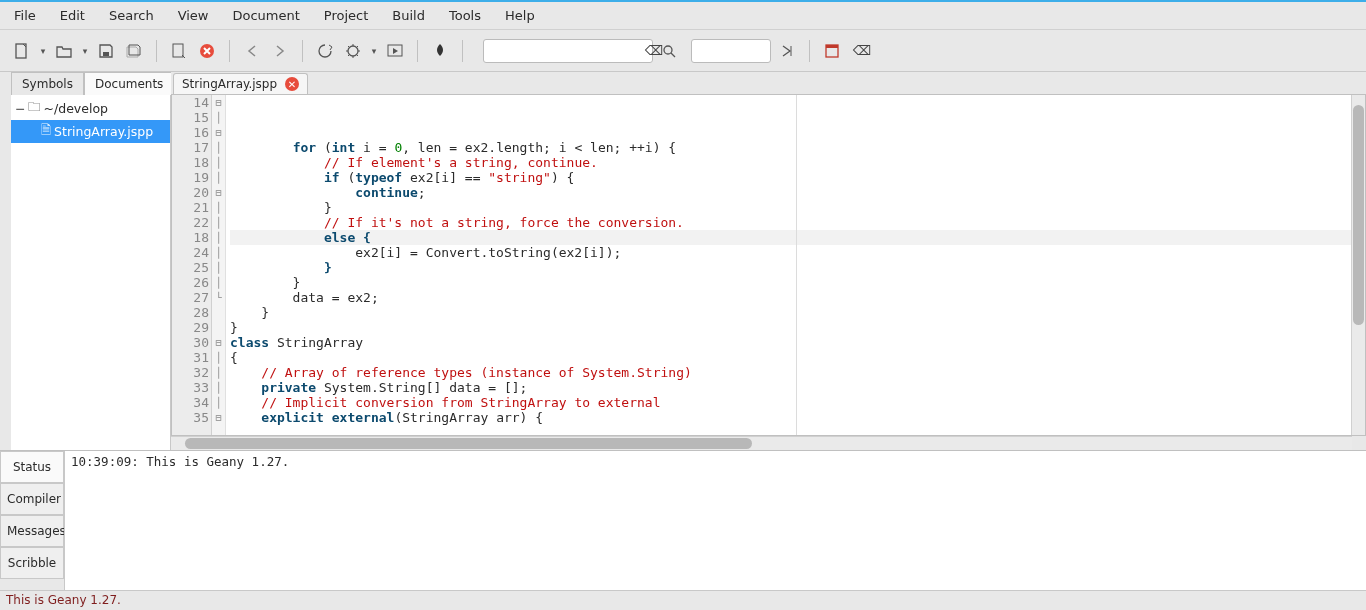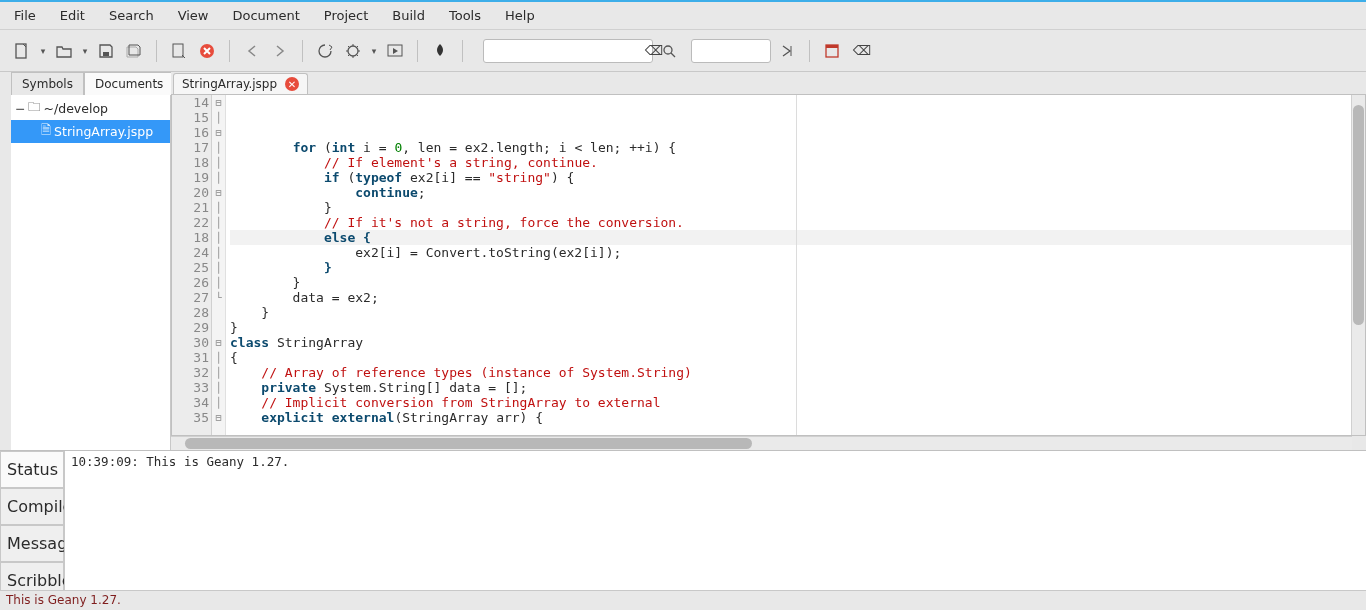--- a/index.html
+++ b/index.html
@@ -191,21 +191,21 @@
 .bottom-tabs {
   width: 64px;
   display:flex; flex-direction:column;
   background:#e8e8e8;
 }
 .bottom-tab {
   padding: 8px 6px;
   text-align:center;
   border: 1px solid #c8c8c8;
   background: #efefef;
-  font-size: 16px;
+  font-size: 12px;
   cursor:pointer;
 }
 .bottom-tab.active { background:#fafafa; }
 .log {
   flex:1;
   background:#fff;
   font-family: "DejaVu Sans Mono", monospace;
   font-size: 12.5px;
   line-height: 18px;
   padding: 2px 6px;

